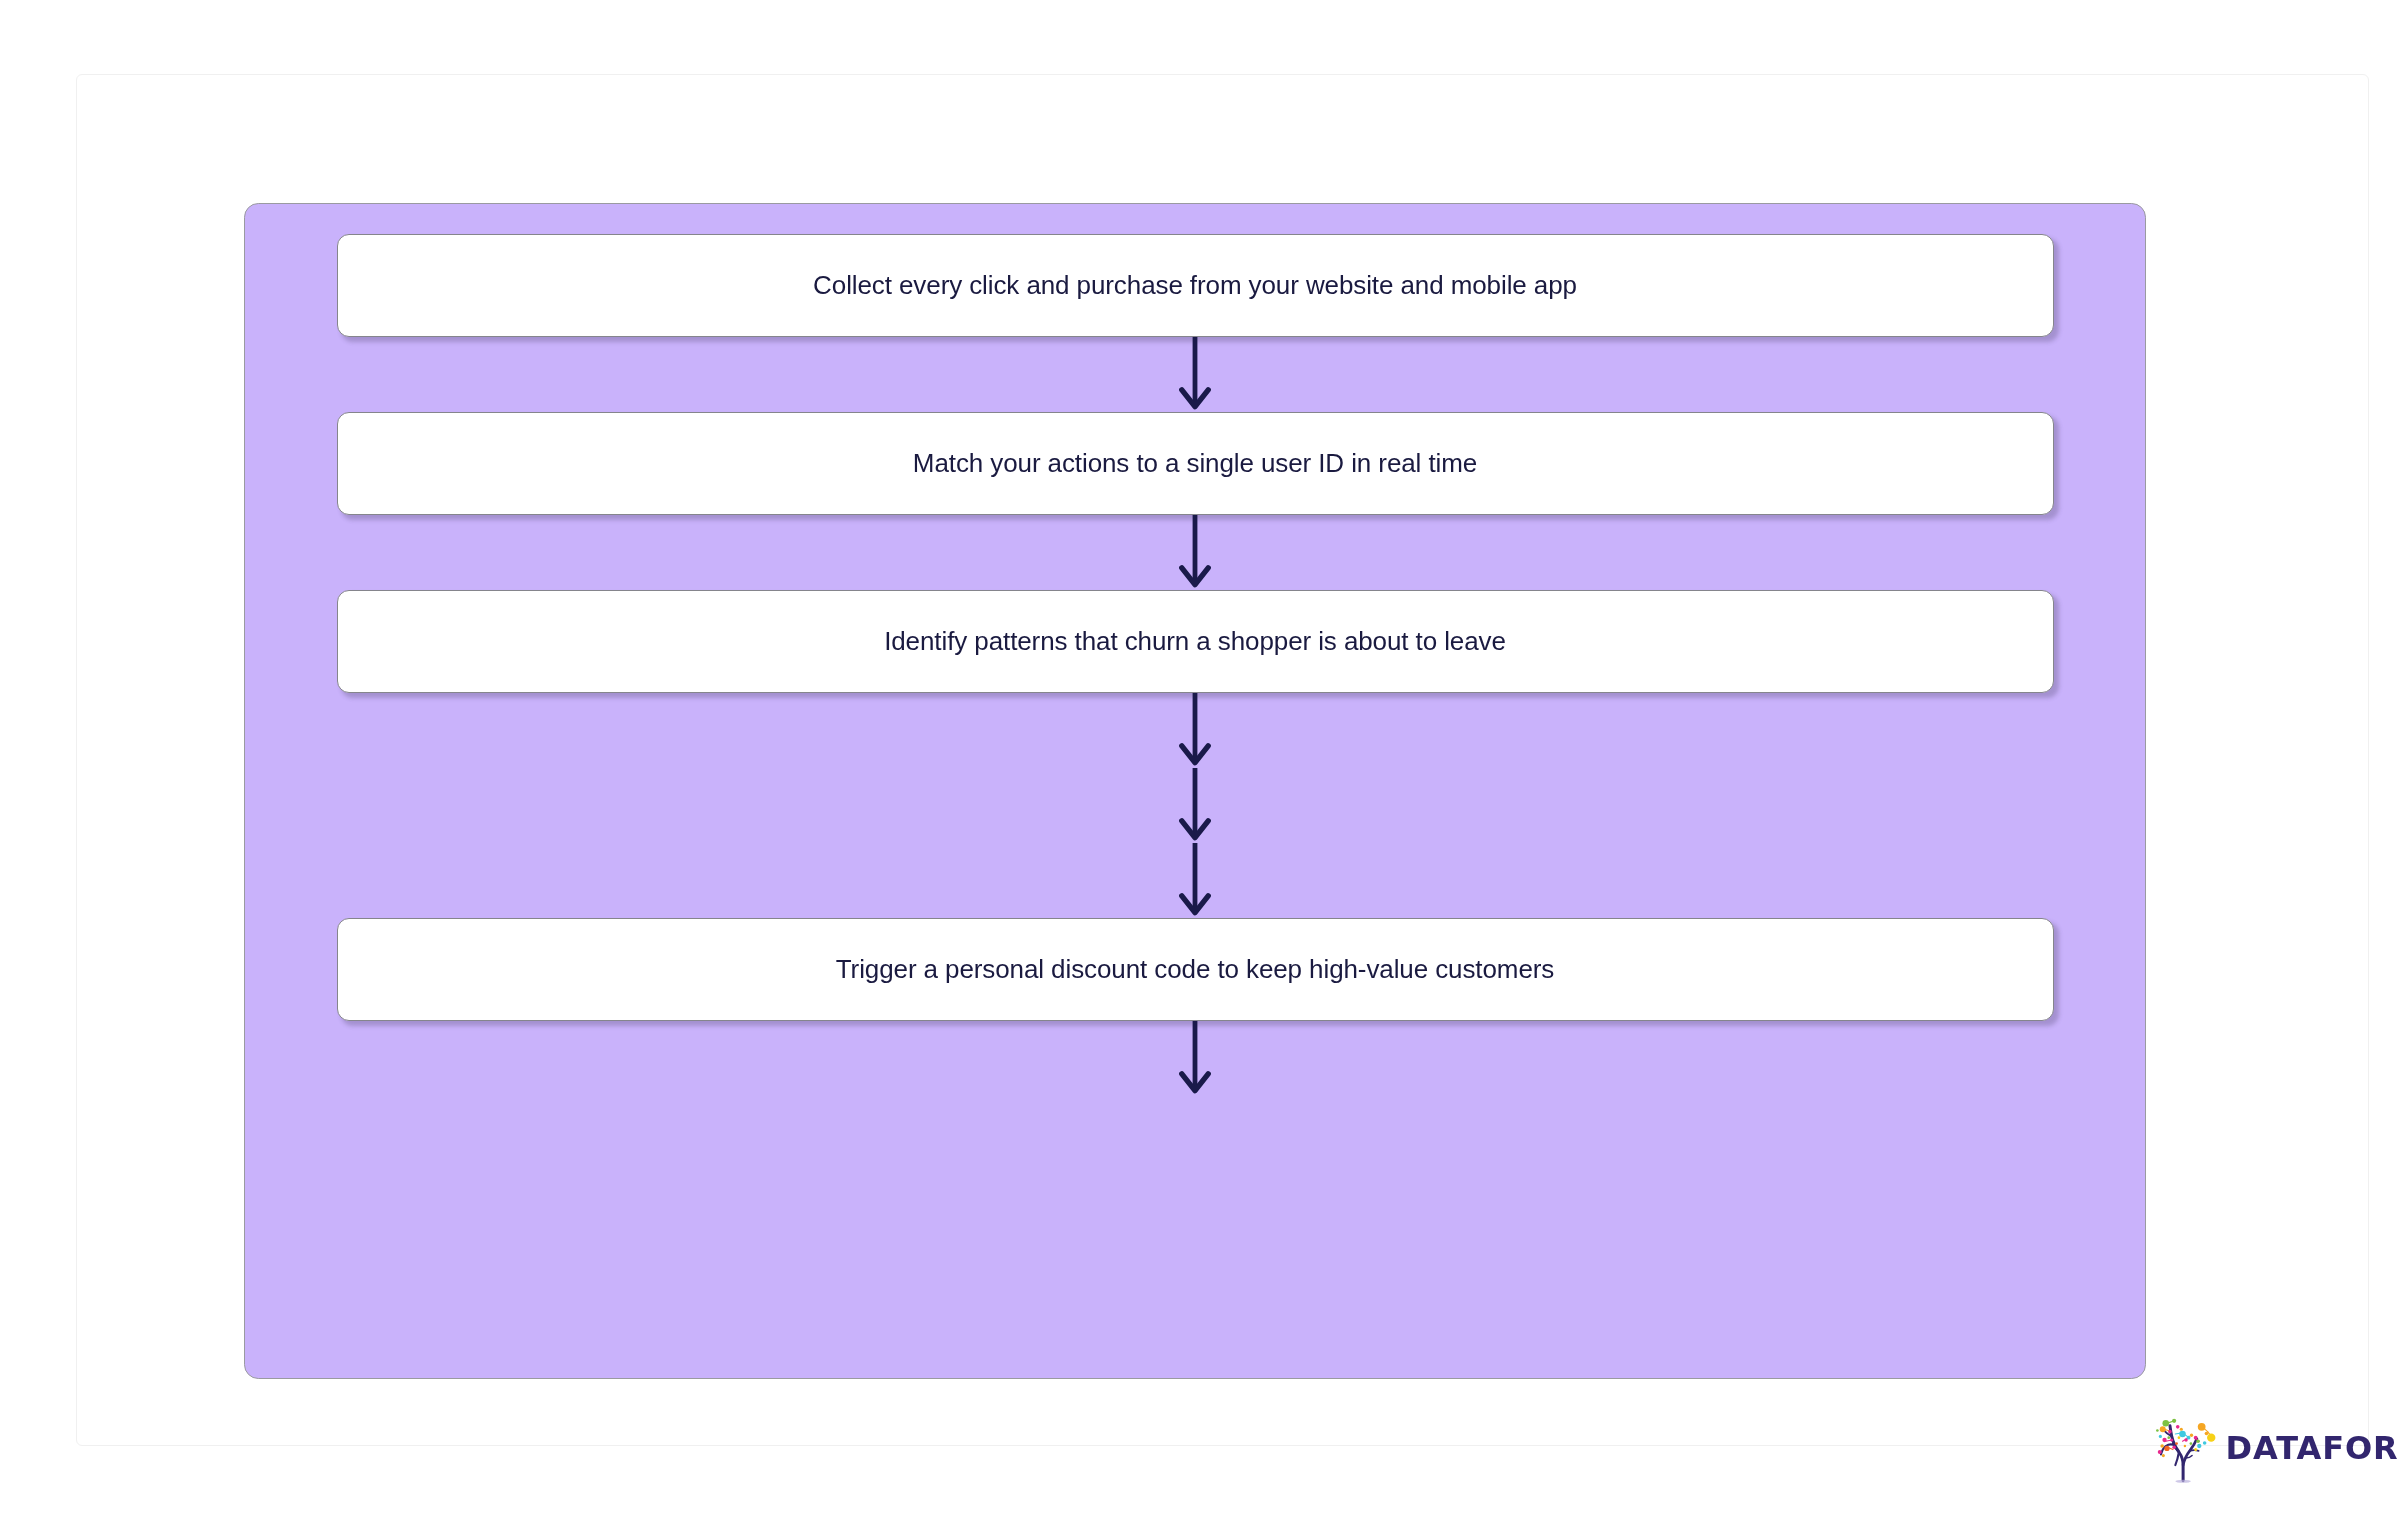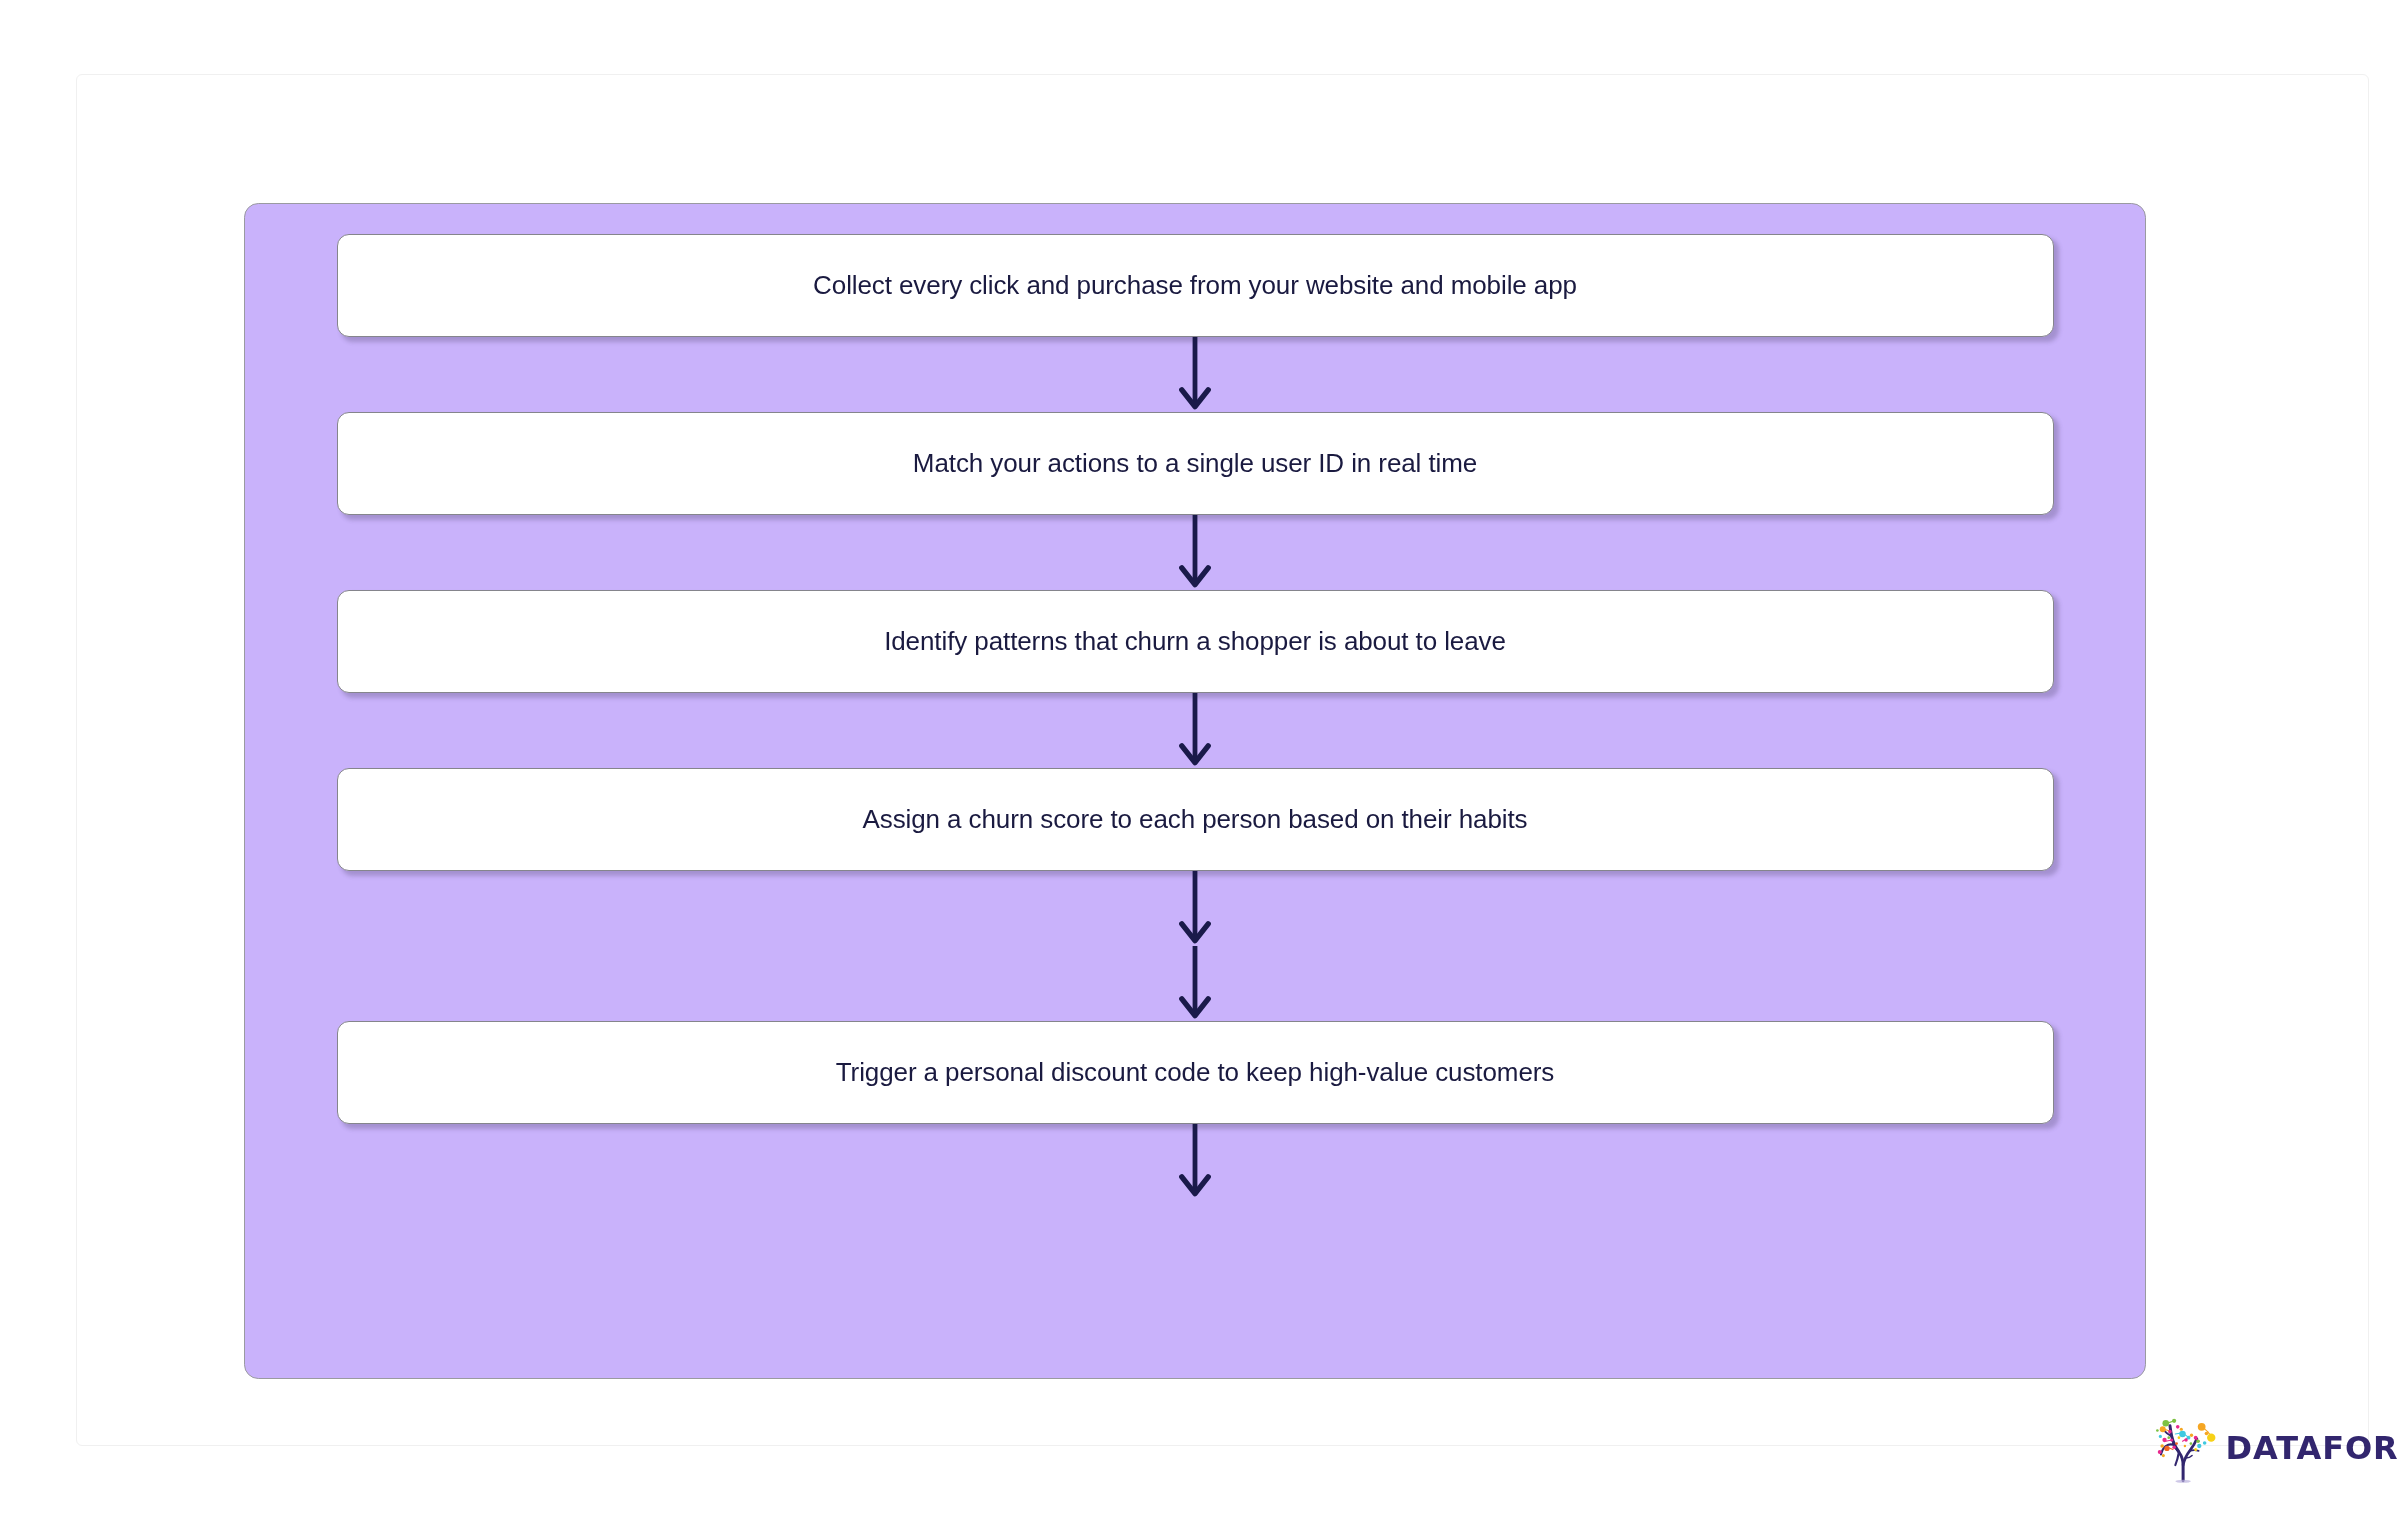--- a/index.html
+++ b/index.html
@@ -139,23 +139,20 @@
       </svg>
 
       <div class="step-box">
         <span class="step-label">Identify patterns that churn a shopper is about to leave</span>
       </div>
       <svg class="connector" viewBox="0 0 60 125">
         <line x1="30" y1="0" x2="30" y2="112" stroke="#1a1a4a" stroke-width="8"></line>
         <path d="M8 88 L30 116 L52 88" fill="none" stroke="#1a1a4a" stroke-width="9" stroke-linecap="round" stroke-linejoin="round"></path>
       </svg>
 
-      <div class="step-box">
-        <span class="step-label">Assign a churn score to each person based on their habits</span>
-      </div>
       <svg class="connector" viewBox="0 0 60 125">
         <line x1="30" y1="0" x2="30" y2="112" stroke="#1a1a4a" stroke-width="8"></line>
         <path d="M8 88 L30 116 L52 88" fill="none" stroke="#1a1a4a" stroke-width="9" stroke-linecap="round" stroke-linejoin="round"></path>
       </svg>
 
       <svg class="connector" viewBox="0 0 60 125">
         <line x1="30" y1="0" x2="30" y2="112" stroke="#1a1a4a" stroke-width="8"></line>
         <path d="M8 88 L30 116 L52 88" fill="none" stroke="#1a1a4a" stroke-width="9" stroke-linecap="round" stroke-linejoin="round"></path>
       </svg>
 

